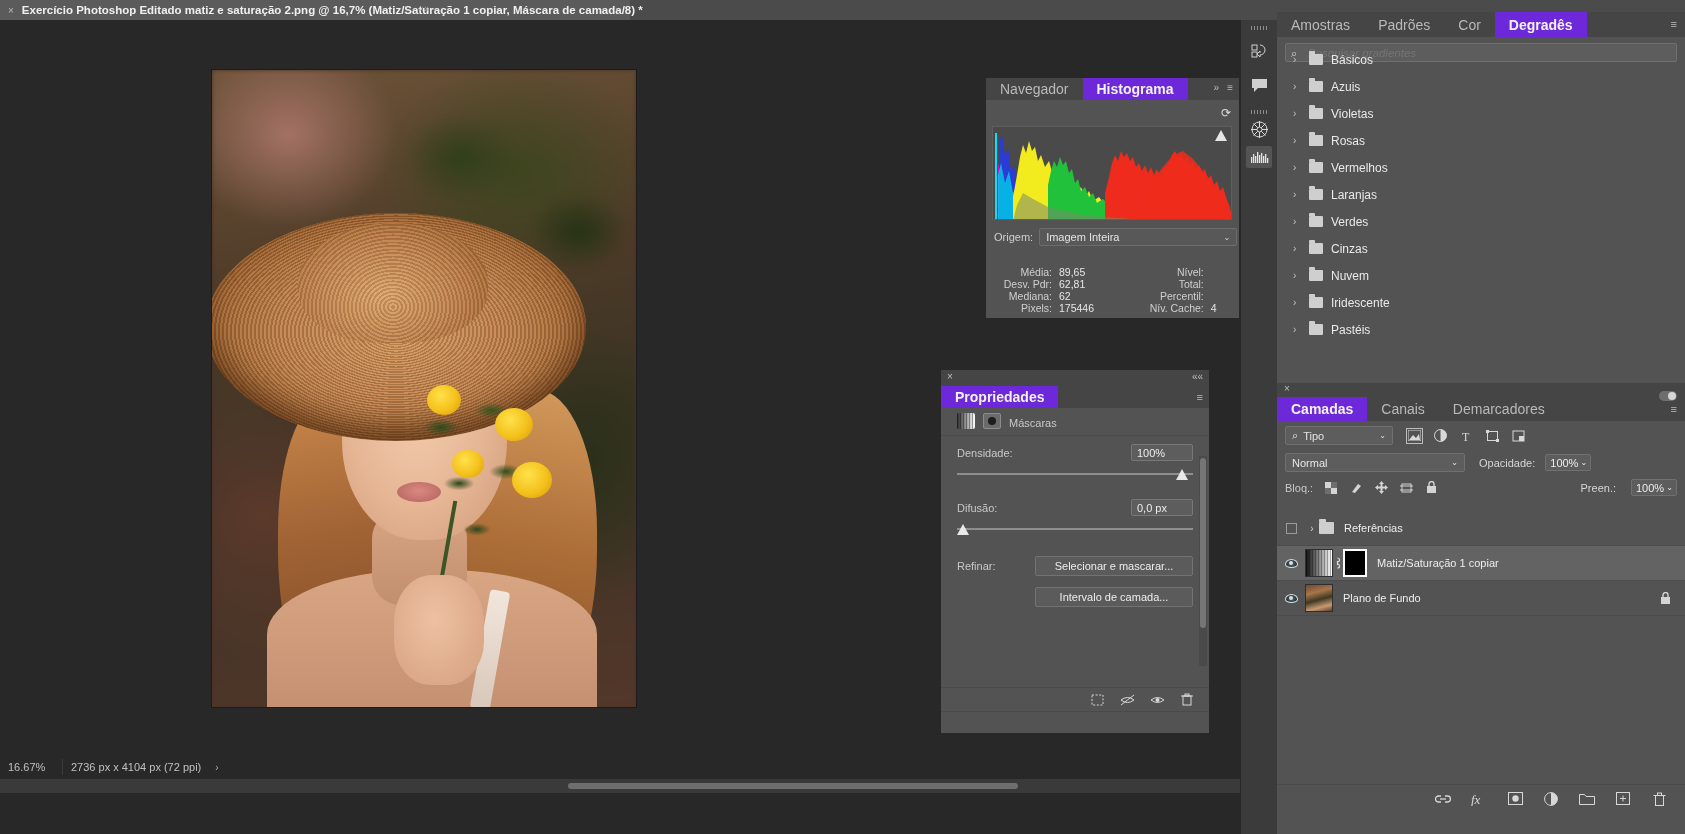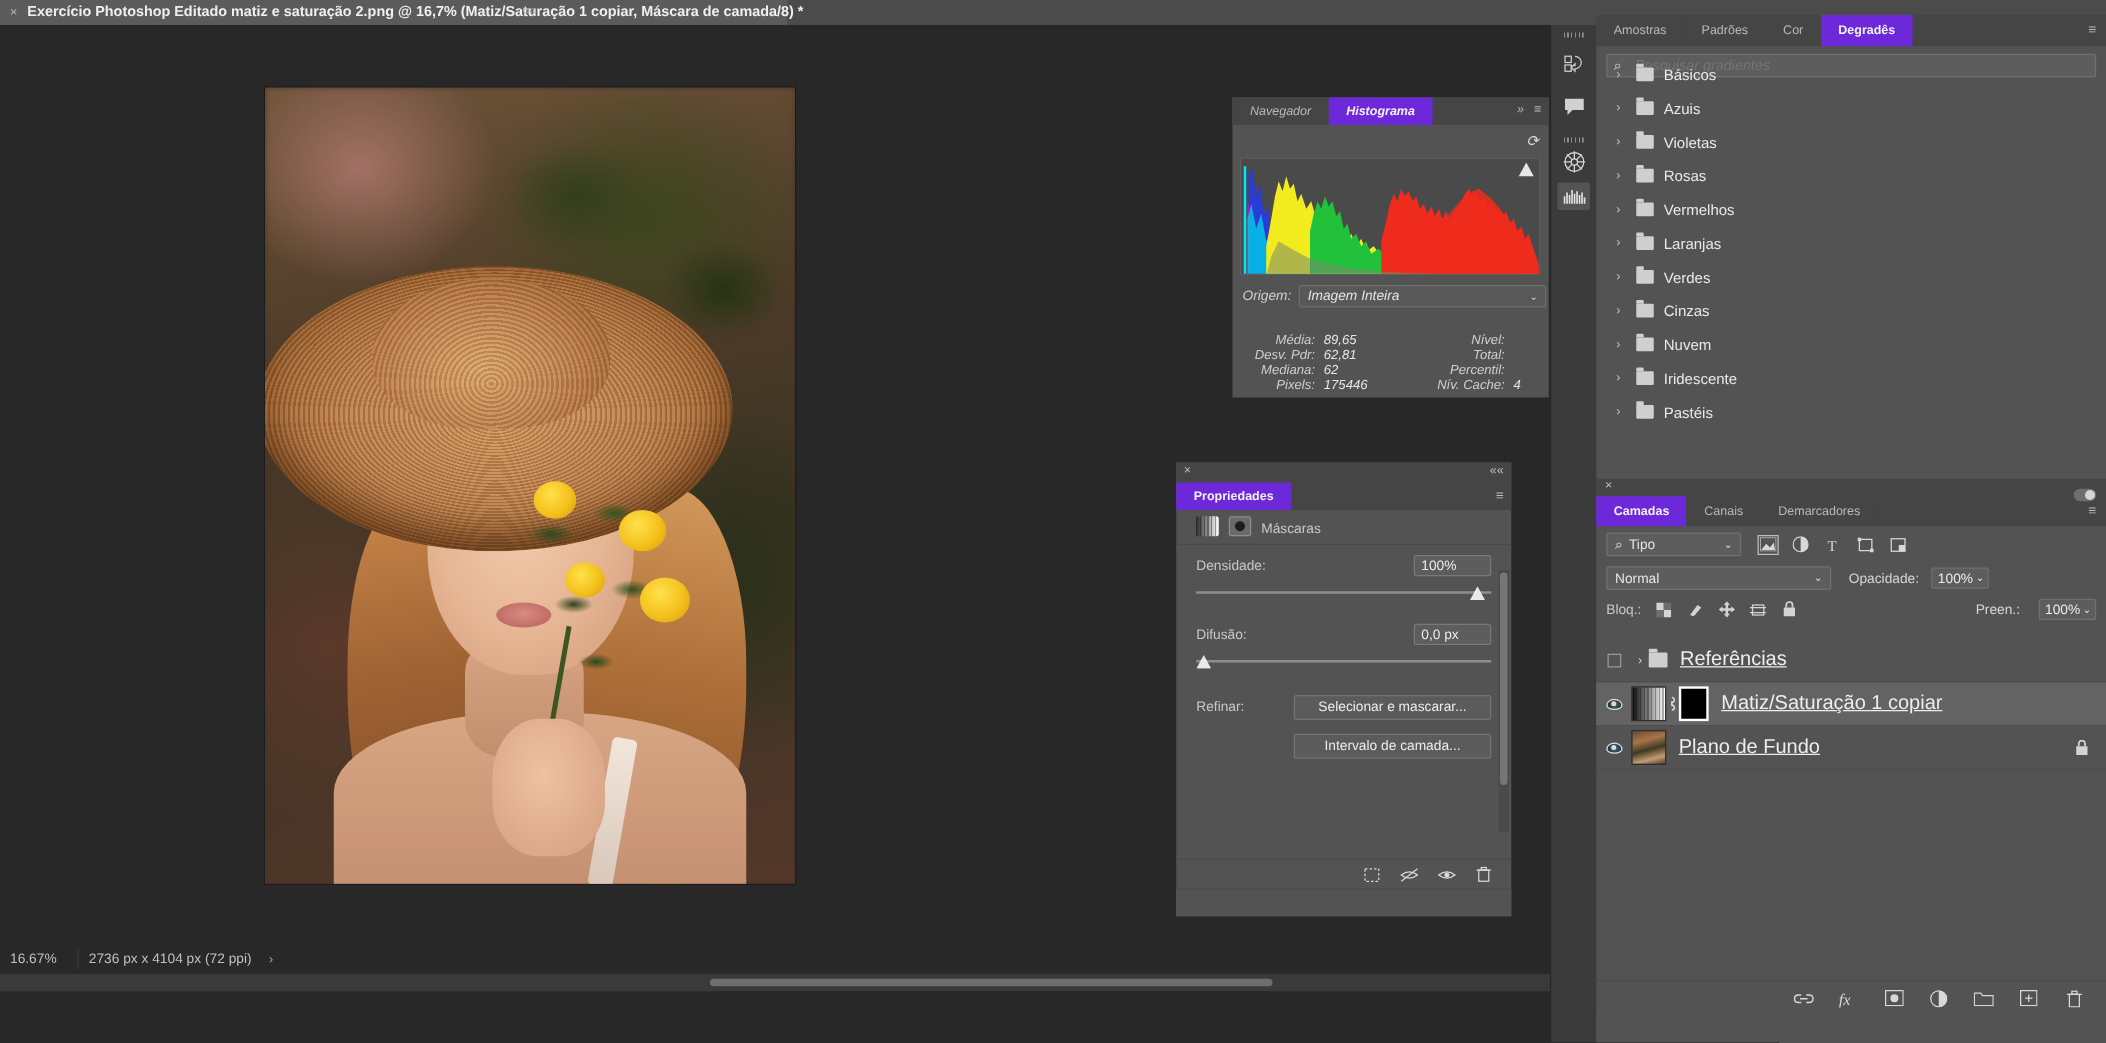--- a/index.html
+++ b/index.html
@@ -149,26 +149,26 @@
     position:absolute; left:0; top:779px; width:1240px; height:14px;
     background:#3a3a3a;
   }
   .hscroll-thumb{
     position:absolute; left:568px; top:783px; width:450px; height:6px;
     background:#6e6e6e; border-radius:3px; cursor:pointer;
   }
 
   
   .panel{ position:absolute; background:#535353; }
-  .hist-panel{ left:986px; top:78px; width:253px; height:240px;font-style:italic; }
+  .hist-panel{ left:986px; top:78px; width:253px; height:240px; }
   .hist-tabs{
     height:22px; background:#454545; display:flex; align-items:stretch; position:relative;
   }
   .tab{
-    display:flex; align-items:center; padding:0 14px; font-size:10px;
+    display:flex; align-items:center; padding:0 14px; font-size:14px;
     color:#b9b9b9; cursor:pointer; background:#454545;
   }
   .tab.active{ background:#6d28d9; color:#f2f2f2; font-weight:bold; }
   .tabs-right{
     position:absolute; right:6px; top:4px; display:flex; gap:8px; align-items:center;
     color:#b9b9b9; font-size:10px;
   }
   .row{ display:flex; align-items:center; padding:6px 8px; }
   .lbl{ color:#cfcfcf; }
   .select{
@@ -329,21 +329,21 @@
     color:#d4d4d4; cursor:pointer; font-size:11px;}
   .layer-list{ position:absolute; left:0; top:128px; width:408px; height:270px; }
   .lrow{ display:flex; align-items:center; height:35px; border-bottom:1px solid #4c4c4c; position:relative;}
   .lrow.sel{ background:#636363; }
   .eye-col{ width:28px; display:flex; align-items:center; justify-content:center; cursor:pointer;}
   .eye{ width:13px;height:9px;border-radius:50% 50% 50% 50%/60% 60% 40% 40%;
     border:1.4px solid #dcdcdc; position:relative;}
   .eye:after{ content:""; position:absolute; left:3.6px; top:1.5px; width:4px;height:4px;border-radius:50%;
     background:#dcdcdc;}
   .lthumb{ width:28px;height:28px;border:1px solid #2f2f2f;}
-  .lname{ font-size:16px; color:#ededed; margin-left:10px; white-space:nowrap;text-decoration:underline;}
+  .lname{ font-size:11px; color:#ededed; margin-left:10px; white-space:nowrap;}
   .link-ic{ width:10px; color:#dcdcdc; font-size:11px; text-align:center;}
   .mask-thumb-sm{ width:24px;height:28px;background:#000;border:2px solid #ffffff;}
   .adj-thumb{
     width:28px;height:28px;
     background:linear-gradient(90deg,#111 0%,#fff 100%);
     position:relative; border:1px solid #2f2f2f;
   }
   .adj-thumb:after{ content:""; position:absolute; inset:0;
     background:repeating-linear-gradient(90deg, rgba(0,0,0,.3) 0 1px, rgba(0,0,0,0) 1px 3px);}
   .grp-chev{ width:14px; text-align:center; color:#d0d0d0; font-size:10px; cursor:pointer;}

